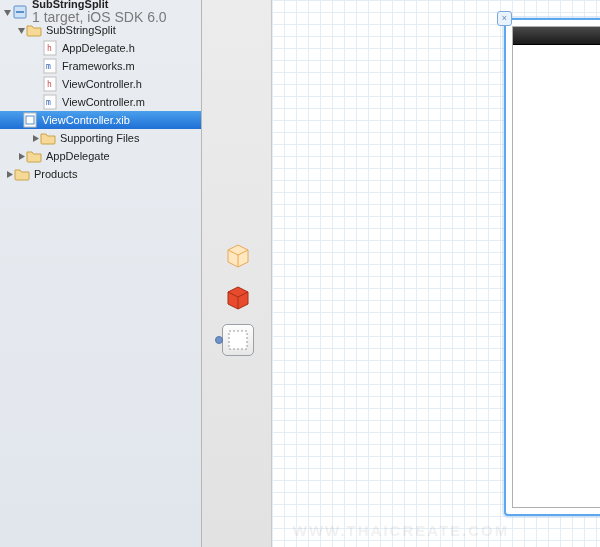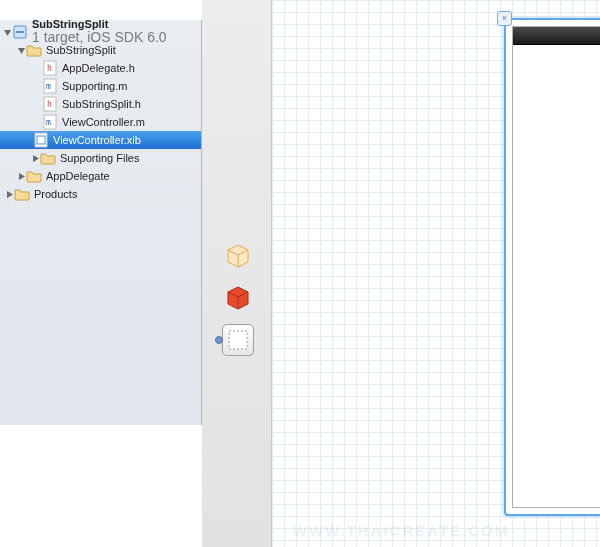--- a/index.html
+++ b/index.html
@@ -2,25 +2,24 @@
 <html><head>
 <meta charset="utf-8">
 <style>
   * { box-sizing: border-box; margin: 0; padding: 0; }
   html, body { width: 600px; height: 547px; overflow: hidden; font-family: "Lucida Grande", Helvetica, Arial, sans-serif; font-size: 11px; color: #222; }
   body { display: flex; background: #fff; }
 
   
   .sidebar {
     width: 202px;
-    height: 405px;
+    height: 547px;
     background: linear-gradient(to bottom, #e9edf2 0%, #e1e6ec 100%);
     border-right: 1px solid #b7b7b7;
     position: relative;
-    margin-top: 20px;
   }
   .tree { padding-top: 3px; }
   .row {
     display: flex;
     align-items: center;
     height: 18px;
     padding-right: 4px;
     white-space: nowrap;
     cursor: default;
   }
@@ -191,44 +190,44 @@
       <span class="label">AppDelegate.h</span>
     </div>
 
     <div class="row" style="padding-left:42px">
       <span class="icon">
         <svg width="14" height="16">
             <rect x="1" y="1" width="12" height="14" fill="#fff" stroke="#bdbdbd"></rect>
             <text x="3" y="11" font-size="8" fill="#2b5fb3" font-family="monospace">m</text>
           </svg>
       </span>
-      <span class="label">Supporting.m</span>
+      <span class="label">Frameworks.m</span>
     </div>
 
     <div class="row" style="padding-left:42px">
       <span class="icon">
         <svg width="14" height="16">
             <rect x="1" y="1" width="12" height="14" fill="#fff" stroke="#bdbdbd"></rect>
             <text x="4" y="11" font-size="8" fill="#c94b4b" font-family="monospace">h</text>
           </svg>
       </span>
-      <span class="label">SubStringSplit.h</span>
+      <span class="label">ViewController.h</span>
     </div>
 
     <div class="row" style="padding-left:42px">
       <span class="icon">
         <svg width="14" height="16">
             <rect x="1" y="1" width="12" height="14" fill="#fff" stroke="#bdbdbd"></rect>
             <text x="3" y="11" font-size="8" fill="#2b5fb3" font-family="monospace">m</text>
           </svg>
       </span>
       <span class="label">ViewController.m</span>
     </div>
 
-    <div class="row selected" style="padding-left:33px">
+    <div class="row selected" style="padding-left:22px">
       <span class="icon">
         <svg width="14" height="16">
             <rect x="1" y="1" width="12" height="14" fill="#fff" stroke="#bdbdbd"></rect>
             <rect x="3" y="4" width="8" height="8" fill="none" stroke="#5b8fc7"></rect>
           </svg>
       </span>
       <span class="label">ViewController.xib</span>
     </div>
 
     <div class="row" style="padding-left:30px">

